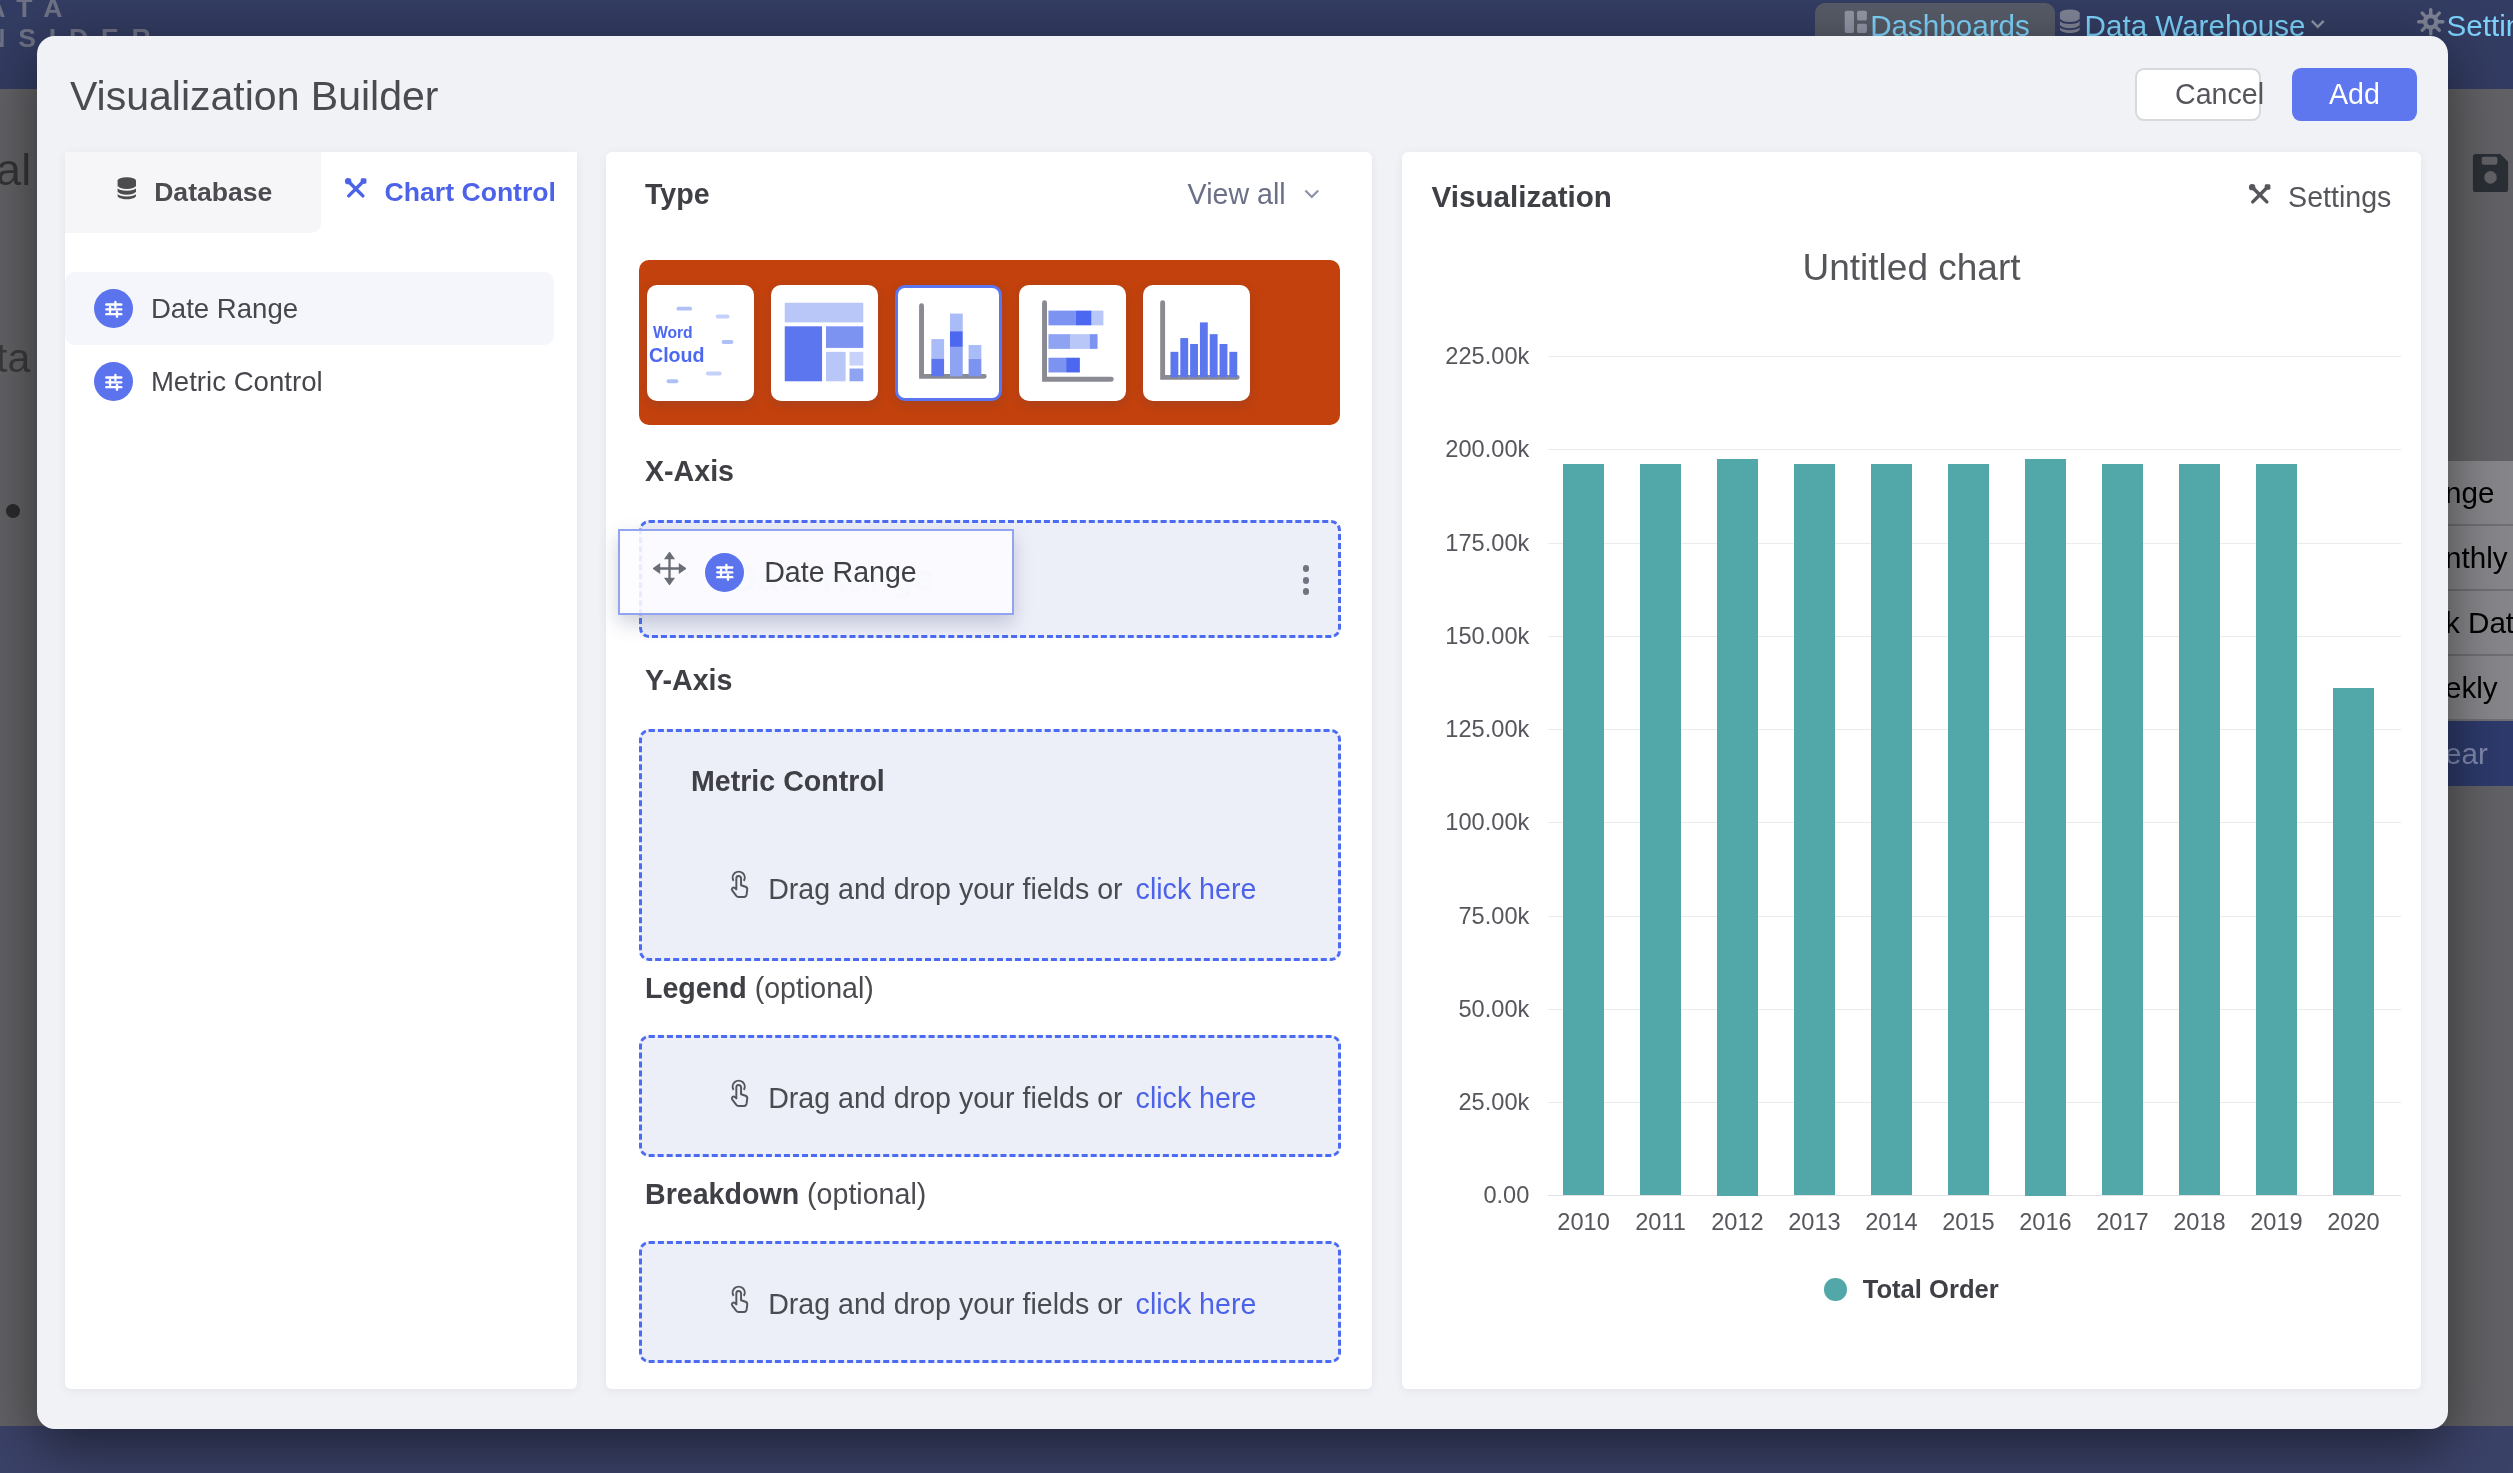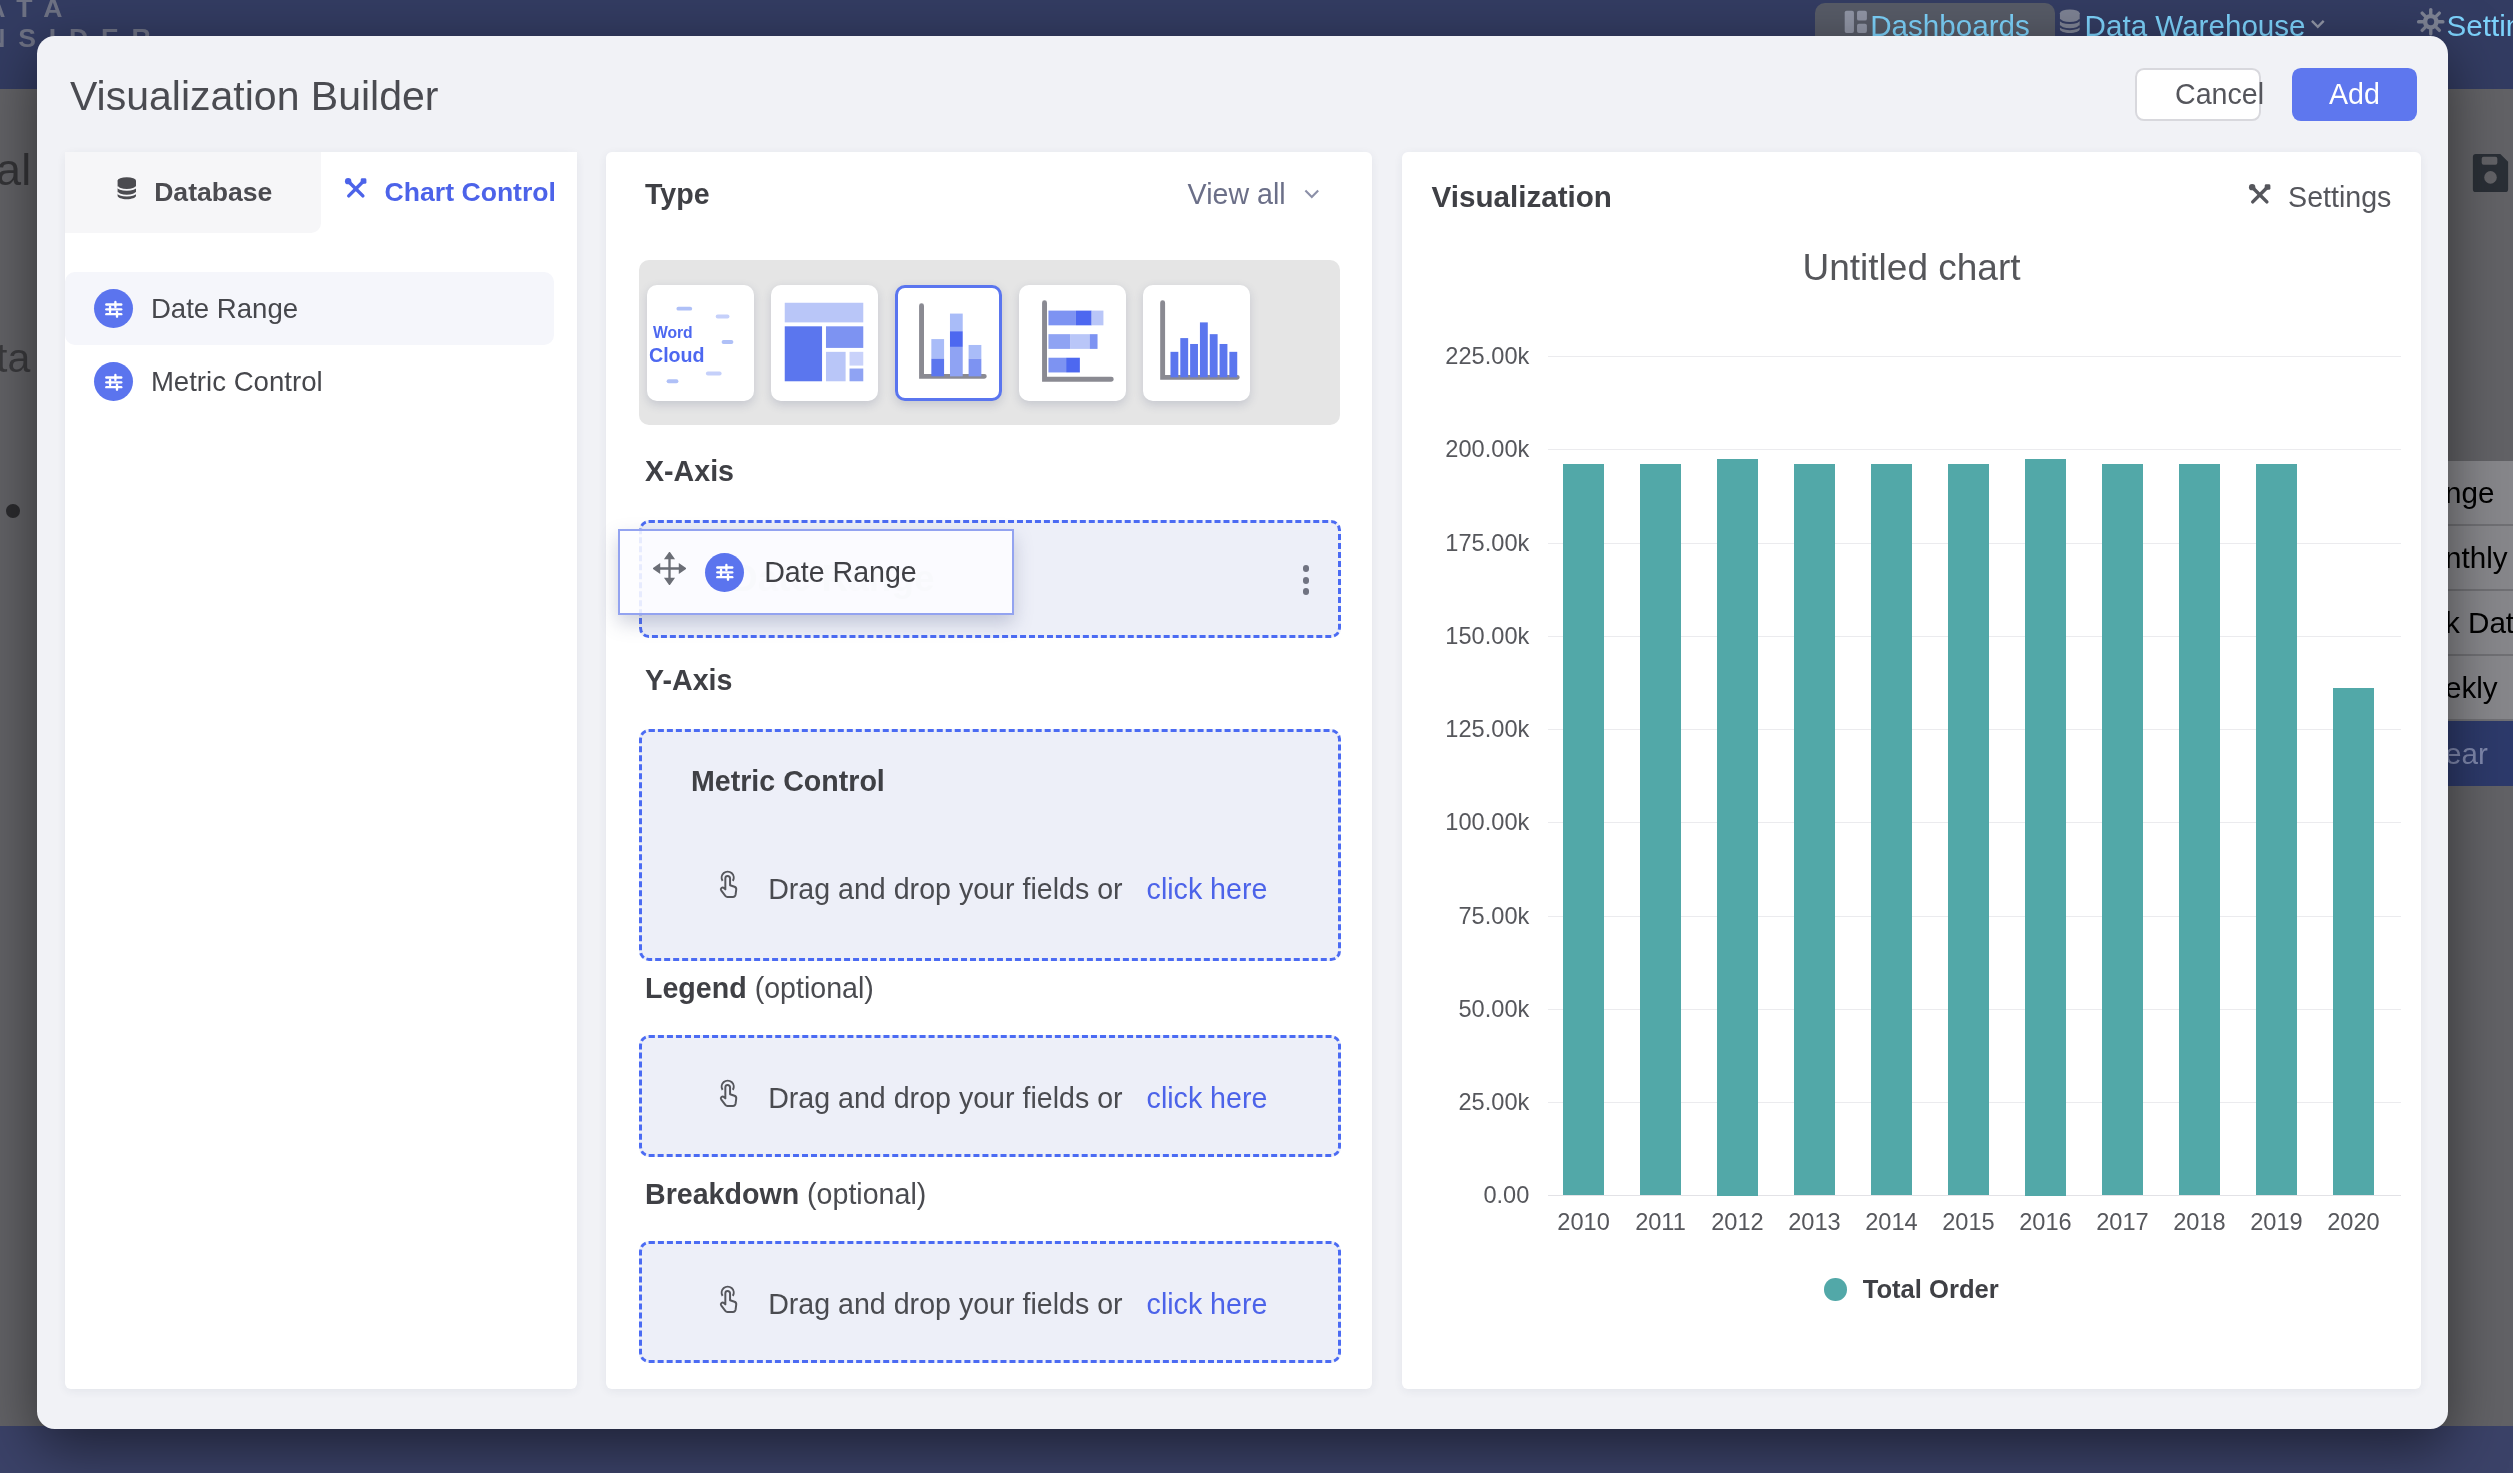--- a/index.html
+++ b/index.html
@@ -36,29 +36,29 @@
   .tab-inactive { background:#F6F6F8; color:#4B4B50; border-bottom-right-radius:9.9px; }
   .tab-active { background:#FFF; color:#4C63E9; }
   .field-row { position:absolute; left:0; height:73px; width:489px; display:flex; align-items:center; gap:17.7px; padding-left:29.6px; font-size:27.6px; color:#46474C; cursor:pointer; }
   .field-row.hl { background:#F5F6FB; border-radius:9.9px; }
   .circle-icon { width:39px; height:39px; border-radius:50%; background:#5B74EE; display:flex; align-items:center; justify-content:center; flex:none; }
 
   
   .sec-label { position:absolute; left:39px; font-size:28.6px; font-weight:bold; color:#3F4045; }
   .sec-label .opt { font-weight:normal; color:#4A4B50; }
   .view-all { position:absolute; right:47px; top:25.6px; display:flex; align-items:center; gap:13.8px; font-size:28.6px; color:#6B6F88; cursor:pointer; }
-  .type-strip { position:absolute; left:33px; top:108px; width:701px; height:165px; background:#e5e5e5; border-radius:9.9px; display:flex; align-items:center; gap:17px; padding-left:7.9px; overflow:hidden; }
+  .type-strip { position:absolute; left:33px; top:108px; width:701px; height:165px; background:#c2410c; border-radius:9.9px; display:flex; align-items:center; gap:17px; padding-left:7.9px; overflow:hidden; }
   .type-card { width:107px; height:116px; background:#FFF; border-radius:9.9px; box-shadow:0 3.9px 9.9px rgba(60,70,110,.18); flex:none; cursor:pointer; overflow:hidden; position:relative; }
   .type-card.selected { border:3px solid #5A75EF; }
   .dropzone { position:absolute; left:33px; width:702px; border:3px dashed #4B6BF3; border-radius:9.9px; background:#EDEFF8; }
   .dz-x { top:368px; height:118px; }
   .dz-y { top:577px; height:232px; }
   .dz-legend { top:883px; height:122px; }
   .dz-break { top:1089px; height:122px; }
-  .drop-line { position:absolute; left:0; right:0; display:flex; align-items:center; justify-content:center; gap:24px; font-size:28.6px; color:#4A4B50; }
+  .drop-line { position:absolute; left:0; right:0; display:flex; align-items:center; justify-content:center; gap:13px; font-size:28.6px; color:#4A4B50; }
   .drop-link { color:#4C63E9; cursor:pointer; }
   .ghost { position:absolute; left:89px; top:35px; font-size:37px; font-weight:bold; color:#D7DAE5; }
   .kebab { position:absolute; right:27.6px; top:37px; width:7.9px; cursor:pointer; }
   .kebab i { display:block; width:6.9px; height:6.9px; border-radius:50%; background:#707381; margin:4.9px 0; }
   .chip { position:absolute; left:11.8px; top:377px; width:396px; height:86px; background:rgba(253,253,255,.88); border:2px solid #93A3F0; box-shadow:0 7.9px 17.7px rgba(80,90,130,.28); display:flex; align-items:center; gap:19.7px; padding-left:33px; font-size:28.6px; color:#3F4045; cursor:grab; }
   .mc-label { position:absolute; left:49px; top:33px; font-size:28.6px; font-weight:bold; color:#3F4045; }
 
   
   .viz-header { position:absolute; left:29.6px; top:27.6px; font-size:29.6px; font-weight:bold; color:#3F4045; }
   .viz-settings { position:absolute; right:29.6px; top:27.6px; display:flex; align-items:center; gap:13.8px; font-size:28.6px; color:#55565C; cursor:pointer; }

